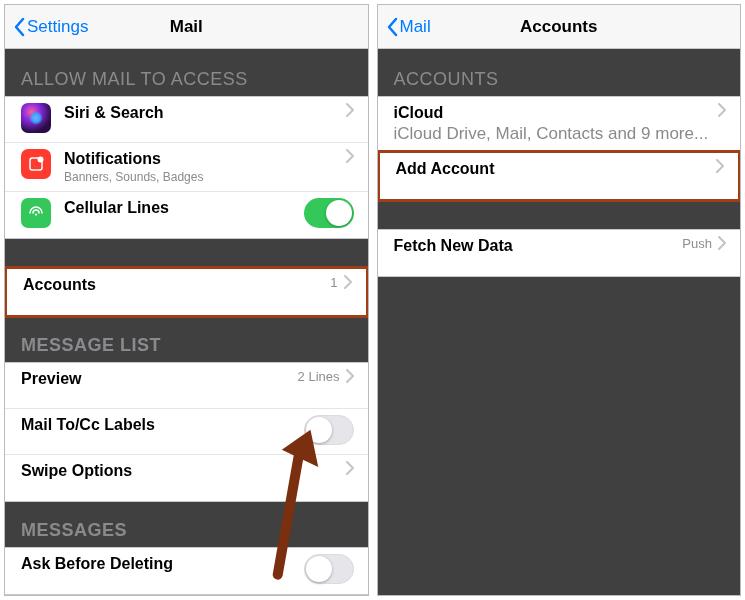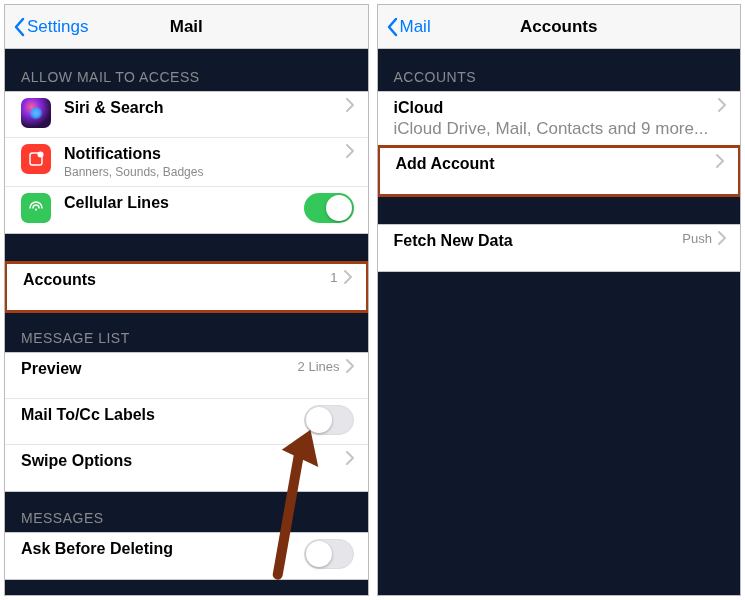--- a/index.html
+++ b/index.html
@@ -9,21 +9,21 @@
     width: 745px;
     height: 600px;
     display: flex;
     gap: 8px;
     padding: 4px;
   }
   .pane {
     width: 403px;
     height: 592px;
     border: 1px solid #bbb;
-    background: #0f172a;
+    background: #404040;
     overflow: hidden;
     position: relative;
   }
   .nav-bar {
     height: 44px;
     background: #f7f7f8;
     border-bottom: 1px solid #c8c7cc;
     display: flex;
     align-items: center;
     position: relative;
@@ -41,27 +41,27 @@
   .nav-title {
     position: absolute;
     left: 0; right: 0;
     text-align: center;
     font-size: 17px;
     font-weight: 700;
     color: #000;
     pointer-events: none;
   }
   .section-header {
-    font-size: 14px;
+    font-size: 18px;
     color: #8a8a8e;
     letter-spacing: 0.5px;
     padding: 20px 32px 6px 16px;
     text-transform: uppercase;
   }
-  .section-header.tight { padding-top: 18px; }
+  .section-header.tight { padding-top: 18px; font-weight: bold; }
   .list {
     background: #fff;
     border-top: 1px solid #c8c7cc;
     border-bottom: 1px solid #c8c7cc;
   }
   .row {
     display: flex;
     align-items: flex-start;
     min-height: 46px;
     padding: 6px 14px 6px 16px;

